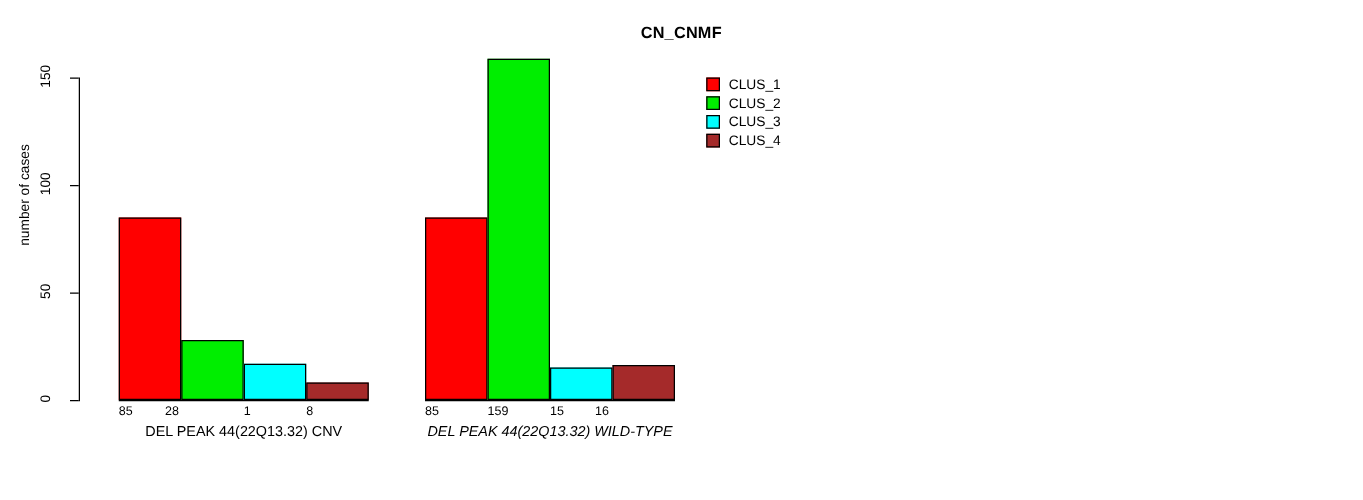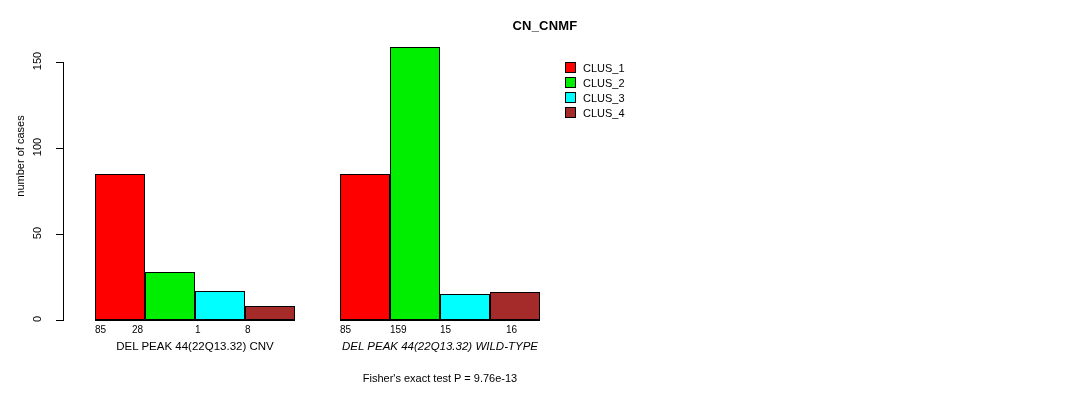--- a/index.html
+++ b/index.html
@@ -140,25 +140,24 @@
     </div>
   <div id="labels">
       <div class="bar-count" style="left: 95px; top: 324px; width: 50px;">85</div>
       <div class="bar-count" style="left: 132px; top: 324px; width: 50px;">28</div>
       <div class="bar-count" style="left: 195px; top: 324px; width: 50px;">1</div>
       <div class="bar-count" style="left: 245px; top: 324px; width: 50px;">8</div>
       <div class="group-label" style="left: -5px; top: 340px; width: 400px;">DEL PEAK 44(22Q13.32) CNV</div>
       <div class="bar-count" style="left: 340px; top: 324px; width: 50px;">85</div>
       <div class="bar-count" style="left: 390px; top: 324px; width: 50px;">159</div>
       <div class="bar-count" style="left: 440px; top: 324px; width: 50px;">15</div>
-      <div class="bar-count" style="left: 506px; top: 324px; width: 50px;">16</div>
+      <div class="bar-count" style="left: 476px; top: 324px; width: 50px;">16</div>
       <div class="group-label" style="left: 240px; top: 340px; width: 400px; font-style: italic;">DEL PEAK 44(22Q13.32) WILD-TYPE</div>
     </div>
 
-  <div class="footnote" id="footnote" style="left: 240px; top: 372px; width: 400px;">Fisher's exact test P = 9.76e-13</div>
 
   <div class="legend">
     <div class="legend-row">
       <span class="legend-swatch" style="background: rgb(255, 0, 0);"></span>
       <span class="legend-text">CLUS_1</span>
     </div>
     <div class="legend-row">
       <span class="legend-swatch" style="background: rgb(0, 238, 0);"></span>
       <span class="legend-text">CLUS_2</span>
     </div>

